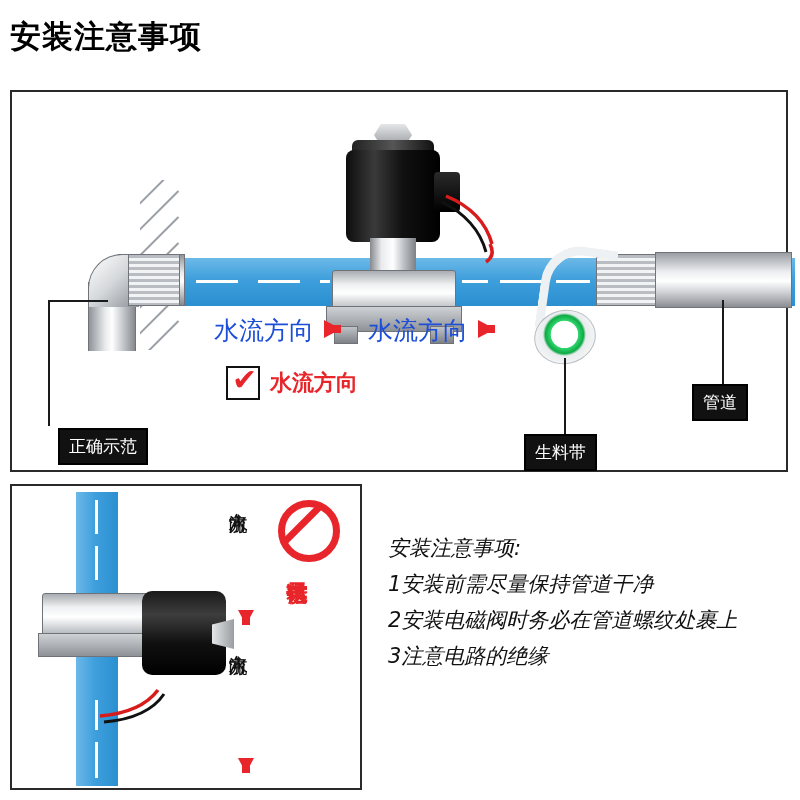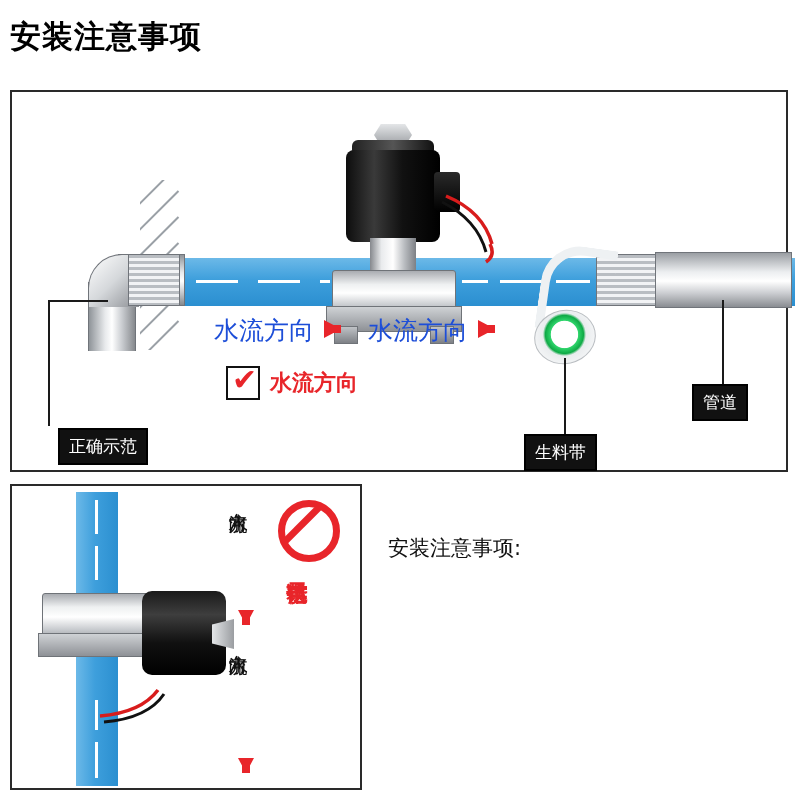--- a/index.html
+++ b/index.html
@@ -214,21 +214,21 @@
   .arrow-d{
     position:absolute;width:0;height:0;
     border-left:8px solid transparent;border-right:8px solid transparent;
     border-top:15px solid #e8252a;
   }
   .arrow-d:after{
     content:"";position:absolute;left:-4px;top:-12px;width:8px;height:12px;background:#e8252a;
   }
   
   .notes{
-    position:absolute;left:388px;top:530px;width:400px;
+    position:absolute;left:388px;top:530px;width:400px;font-style:italic;
   }
   .notes div{
     font-size:21px;color:#111;line-height:1.72;white-space:nowrap;
   }
 </style>
 </head>
 <body>
 
 <div class="title">安装注意事项</div>
 
@@ -325,13 +325,16 @@
 <div class="nosign-bar"></div>
 
 <div class="vtext" style="left:228px;top:498px">水流方向</div>
 <div class="arrow-d" style="left:238px;top:610px"></div>
 <div class="vtext" style="left:228px;top:640px">水流方向</div>
 <div class="arrow-d" style="left:238px;top:758px"></div>
 <div class="vtext-red" style="left:286px;top:566px">错误示范</div>
 
 <div class="notes">
   <div>安装注意事项:</div>
+  <div>1安装前需尽量保持管道干净</div>
+  <div>2安装电磁阀时务必在管道螺纹处裹上</div>
+  <div>3注意电路的绝缘</div>
 </div>
 
 </body></html>

